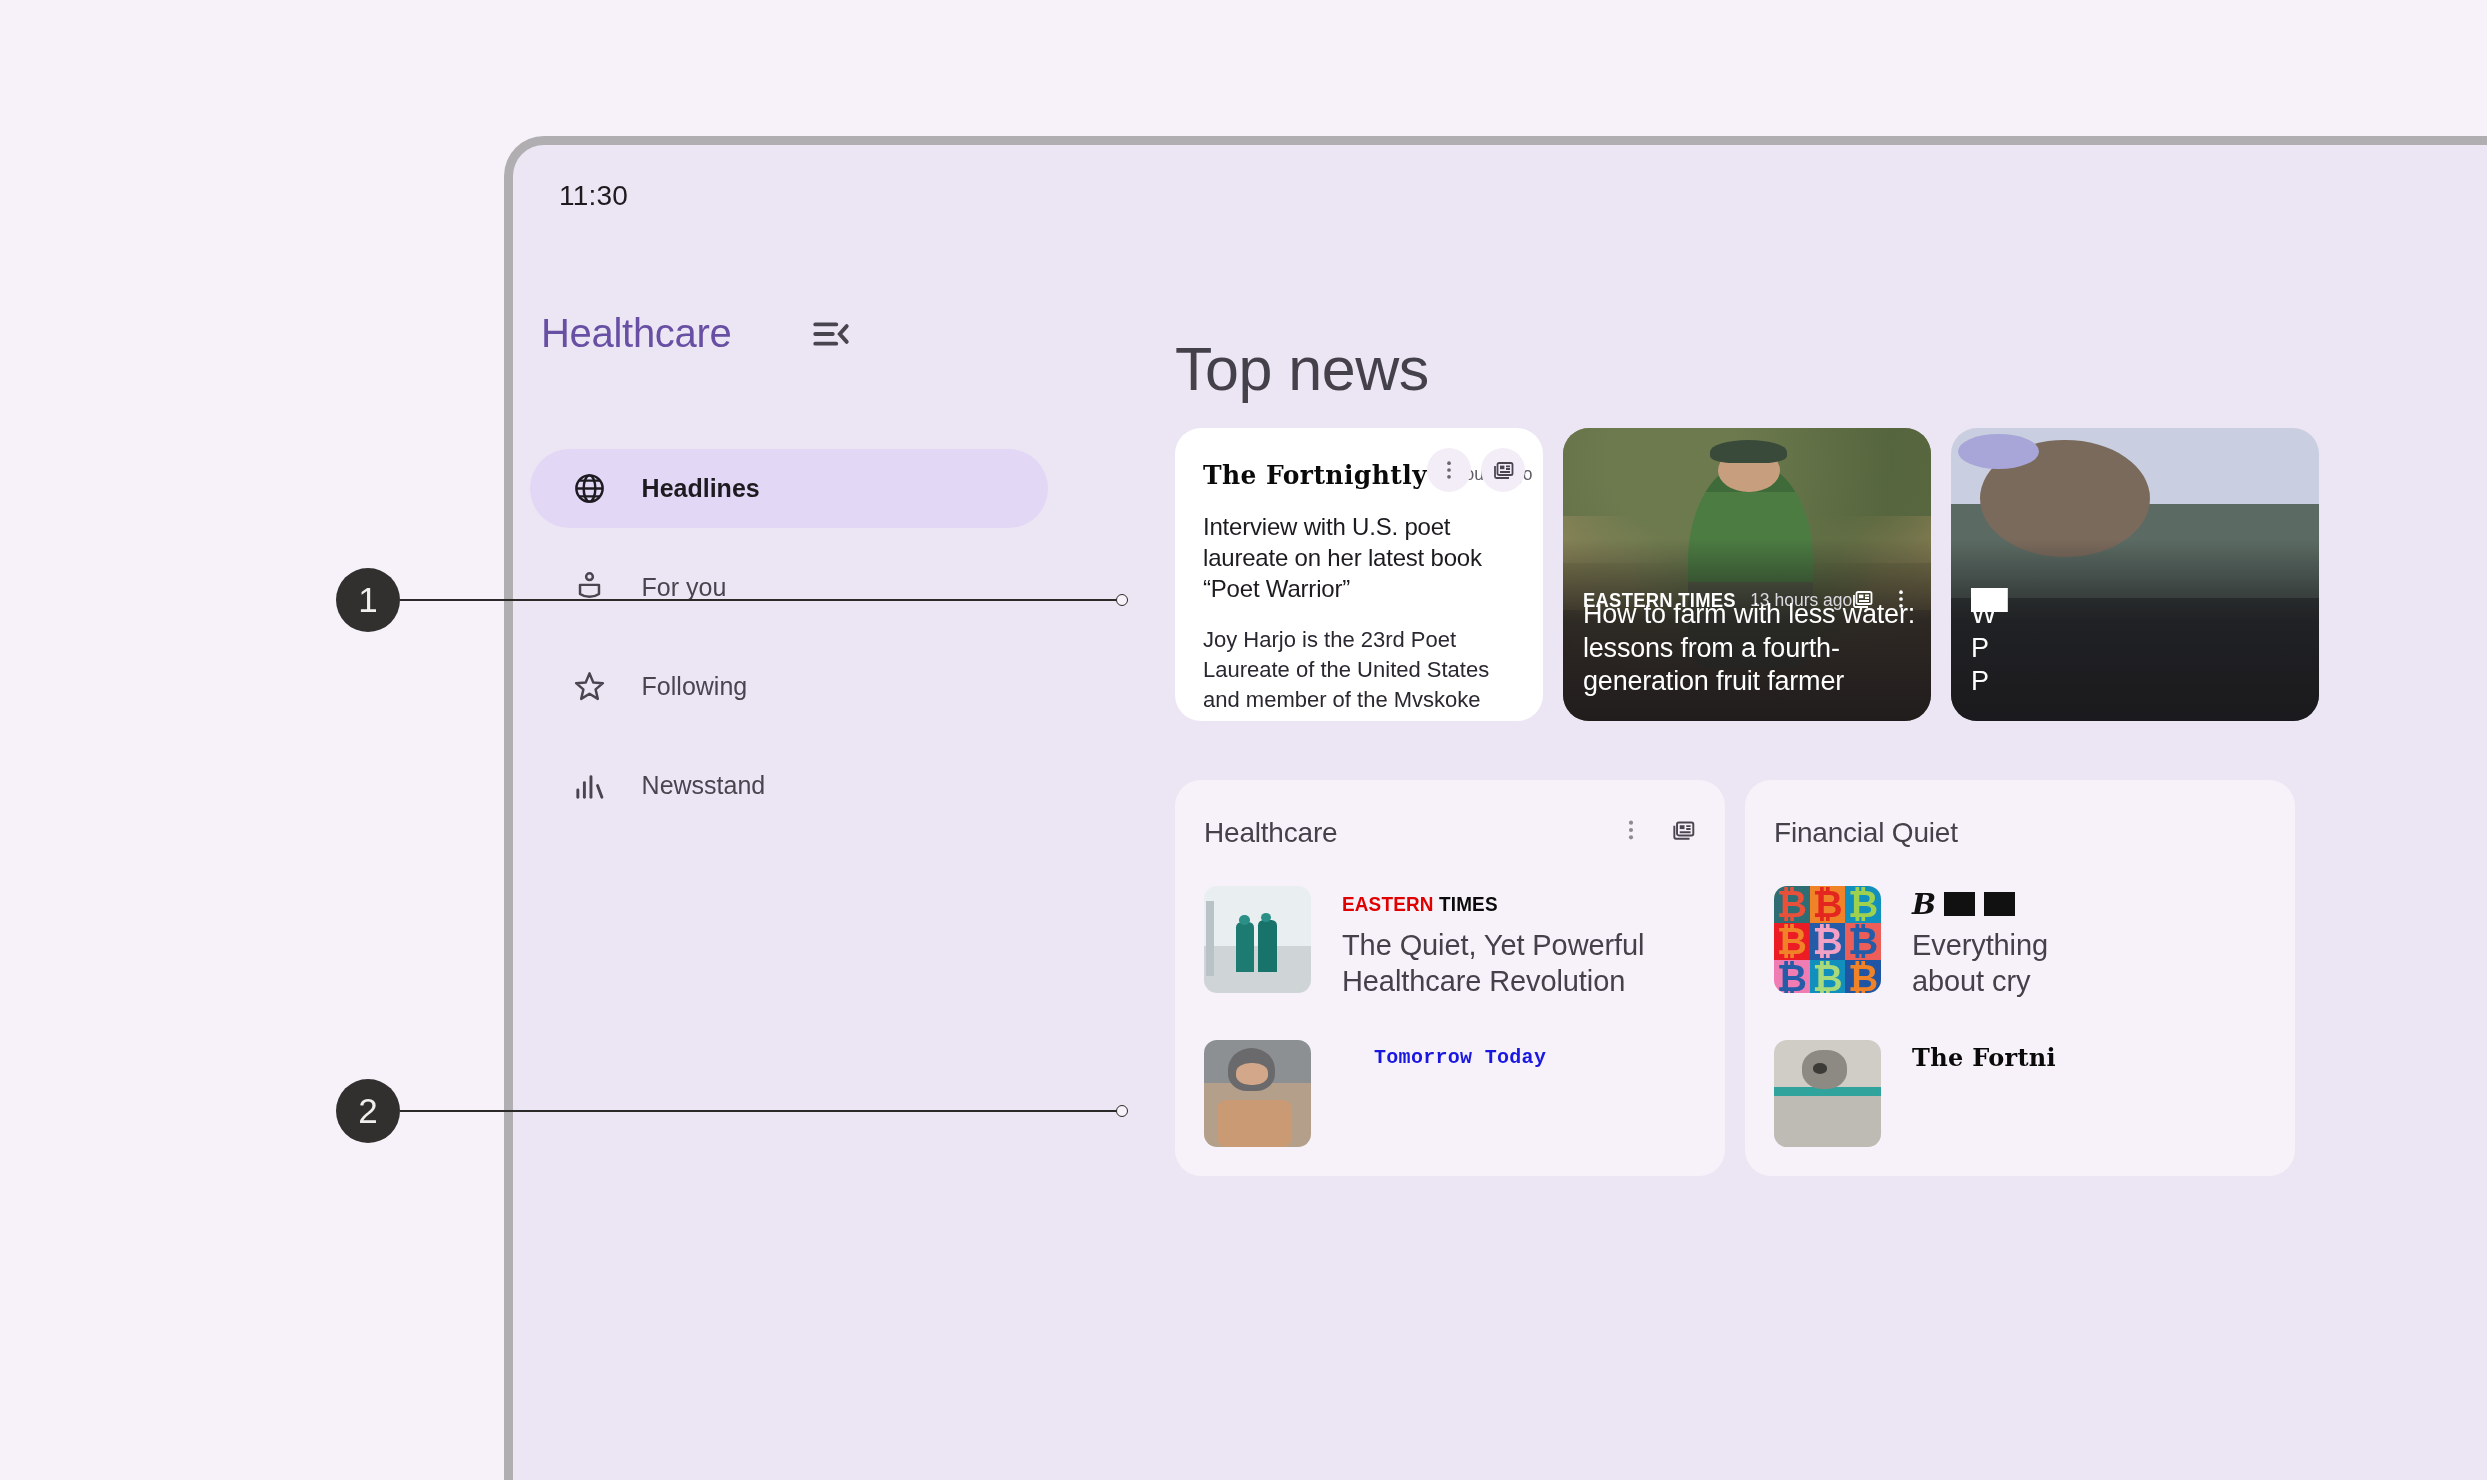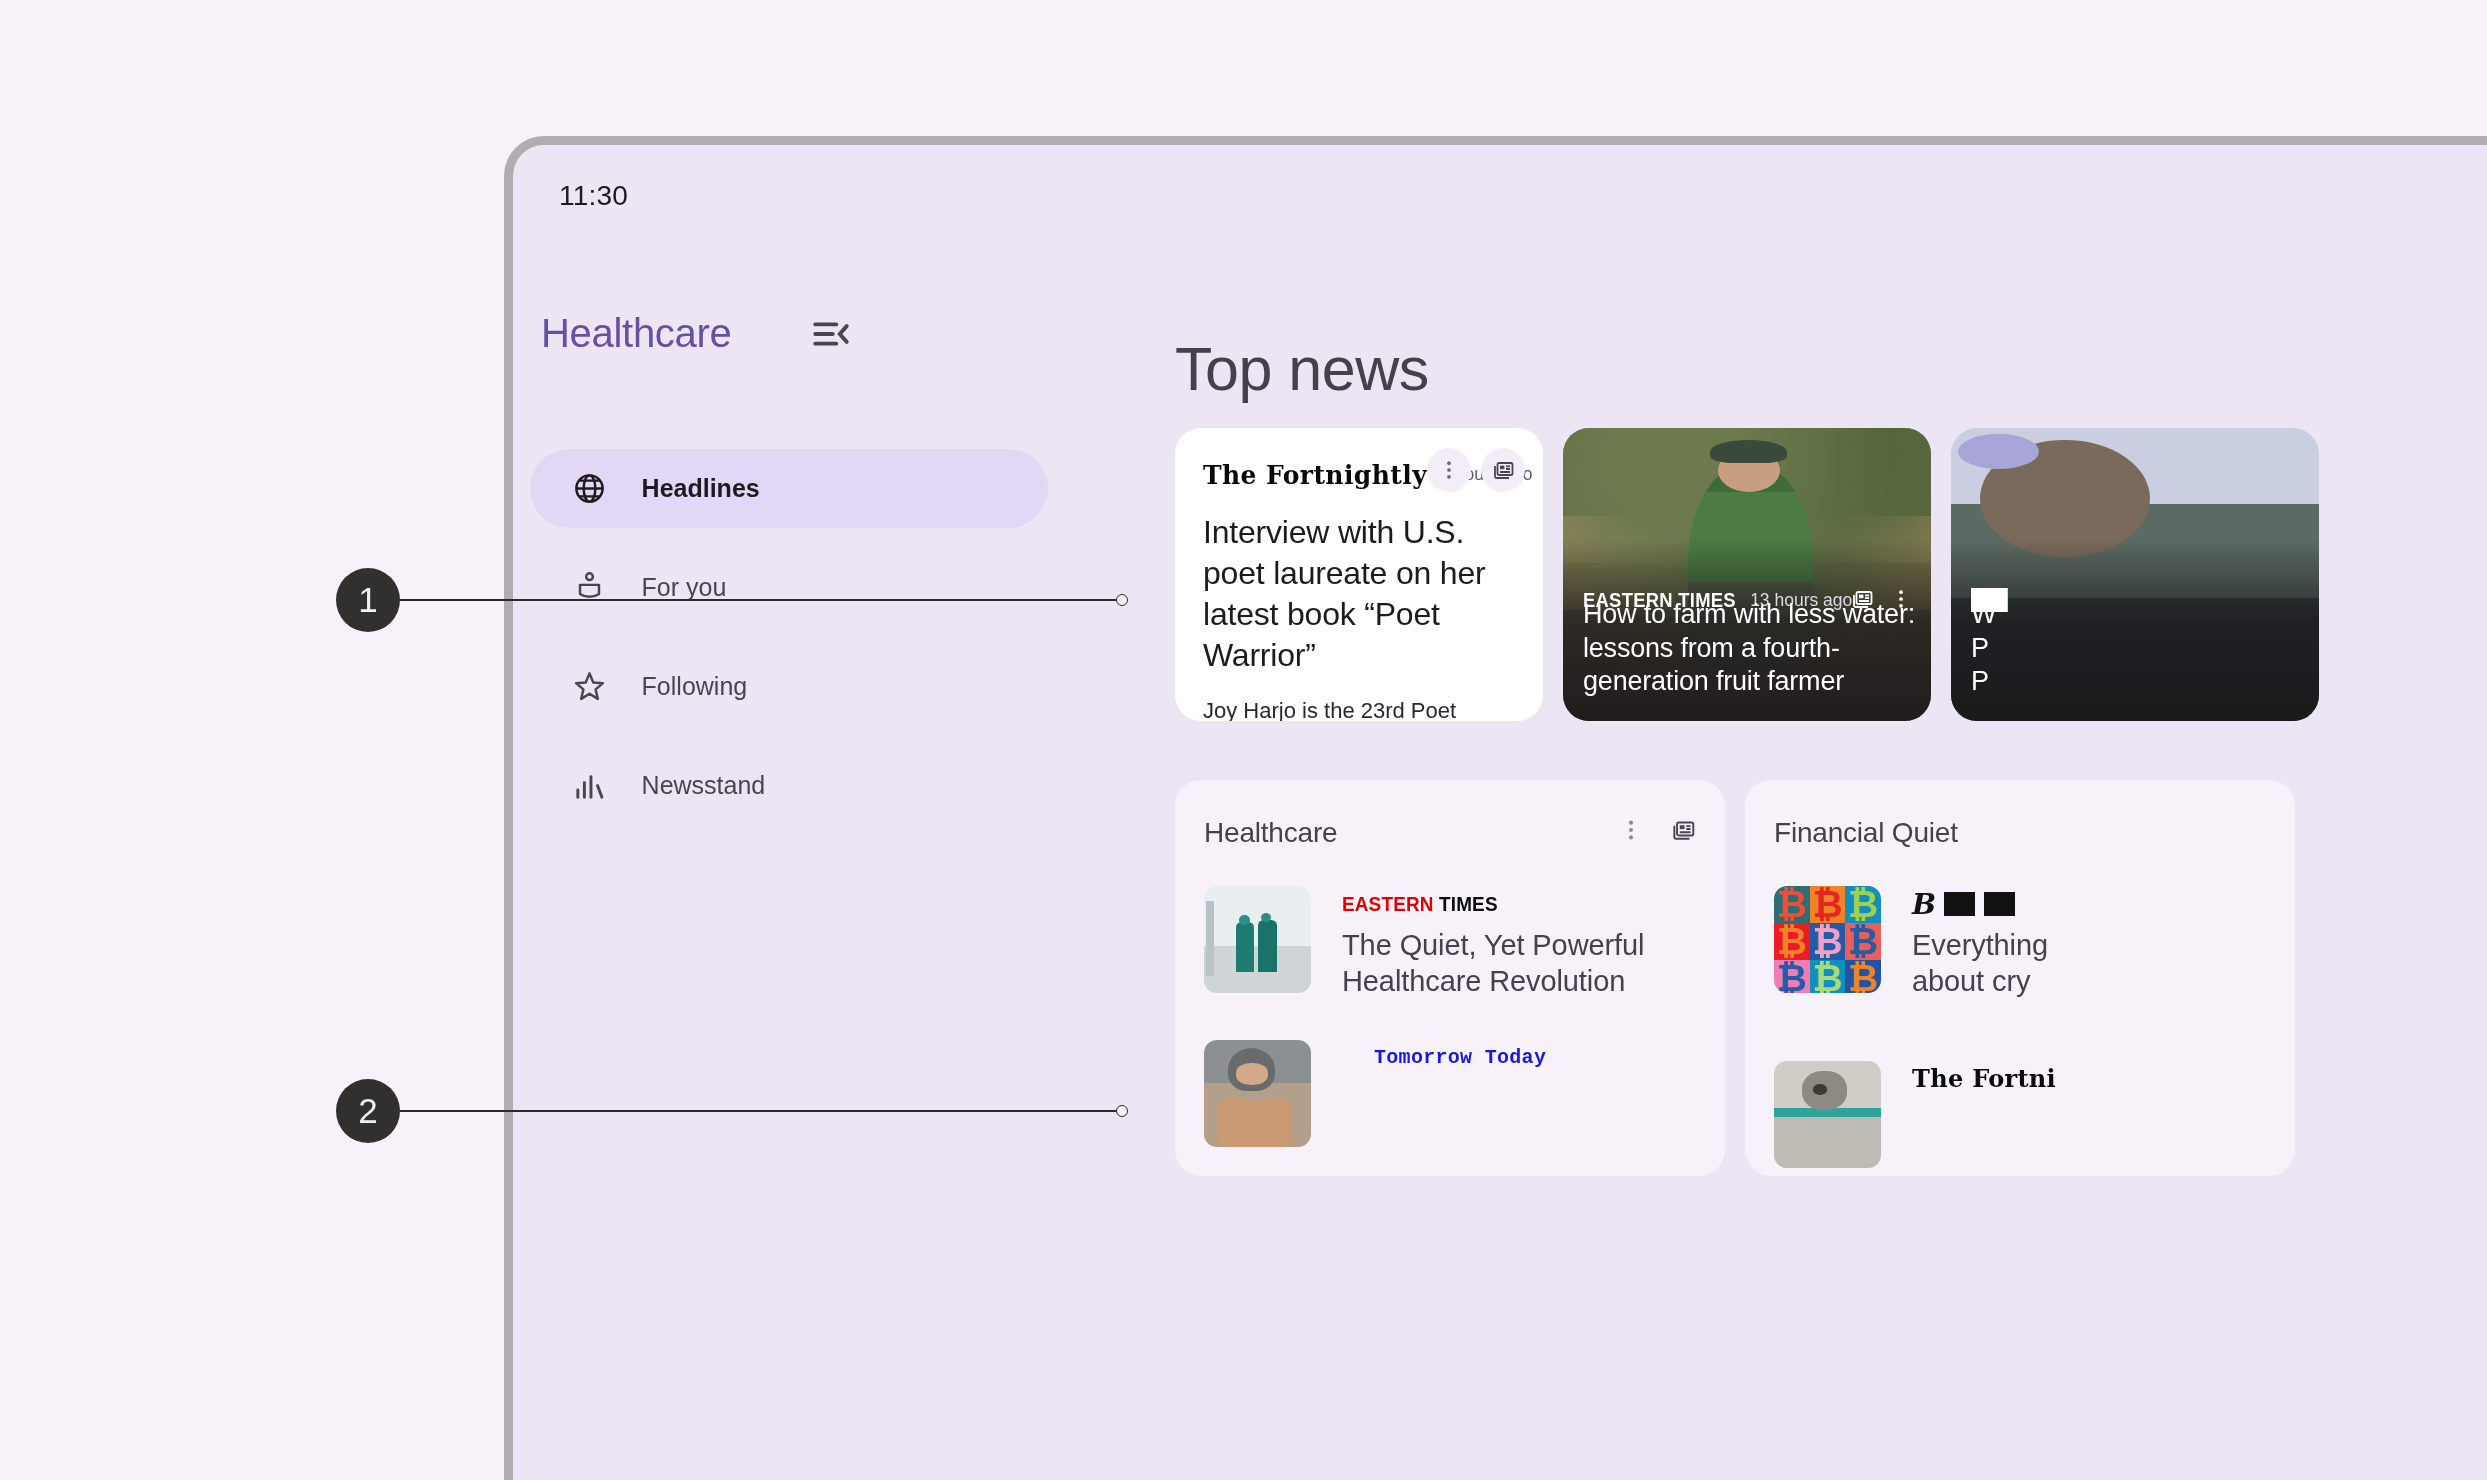--- a/index.html
+++ b/index.html
@@ -68,21 +68,21 @@
     transform:scaleY(1.06); transform-origin:left center; white-space:nowrap;
   }
   .ago{ font-size:17.5px; color:#5f5a66; margin-left:13px; white-space:nowrap; }
   .card-actions{ position:absolute; right:18.4px; top:20px; display:flex; gap:9.2px; }
   .act-btn{
     width:44px; height:44px; border-radius:50%;
     background:#f3edf7; display:flex; align-items:center; justify-content:center;
   }
   .act-btn svg{ width:24px; height:24px; display:block; }
   .headline{
-    margin-top:18.4px; font-size:32px; line-height:1.28;
+    margin-top:18.4px; font-size:24px; line-height:1.28;
     color:#1d1b20; letter-spacing:-0.2px;
   }
   .snippet{
     margin-top:20px; font-size:22px; line-height:1.38;
     color:#2a2730;
   }
 
   
   .card-photo{
     width:368px; height:293px; border-radius:26px;
@@ -398,21 +398,21 @@
                     <span class="b-mark">B</span>
                     <span class="b-blk"></span>
                     <span class="b-blk"></span>
                   </span>
                 </div>
                 <div class="story-title" style="white-space:pre-line;">Everything
 about cry</div>
               </div>
             </div>
 
-            <div class="story" style="margin-top:61px;">
+            <div class="story" style="margin-top:40px;">
               <div class="thumb" style="background:linear-gradient(to bottom,#cfcdc6 0 44%,#2fa39c 44% 52%,#bdbbb4 52% 100%);">
                 <div style="position:absolute;left:26%;top:10%;width:42%;height:36%;background:#8d8a83;border-radius:45%;"></div>
                 <div style="position:absolute;left:36%;top:22%;width:14%;height:10%;background:#3c3b38;border-radius:50%;"></div>
               </div>
               <div class="story-body" style="width:304px;">
                 <div class="story-src">
                   <span class="fn-logo">The Fortni</span>
                 </div>
               </div>
             </div>

